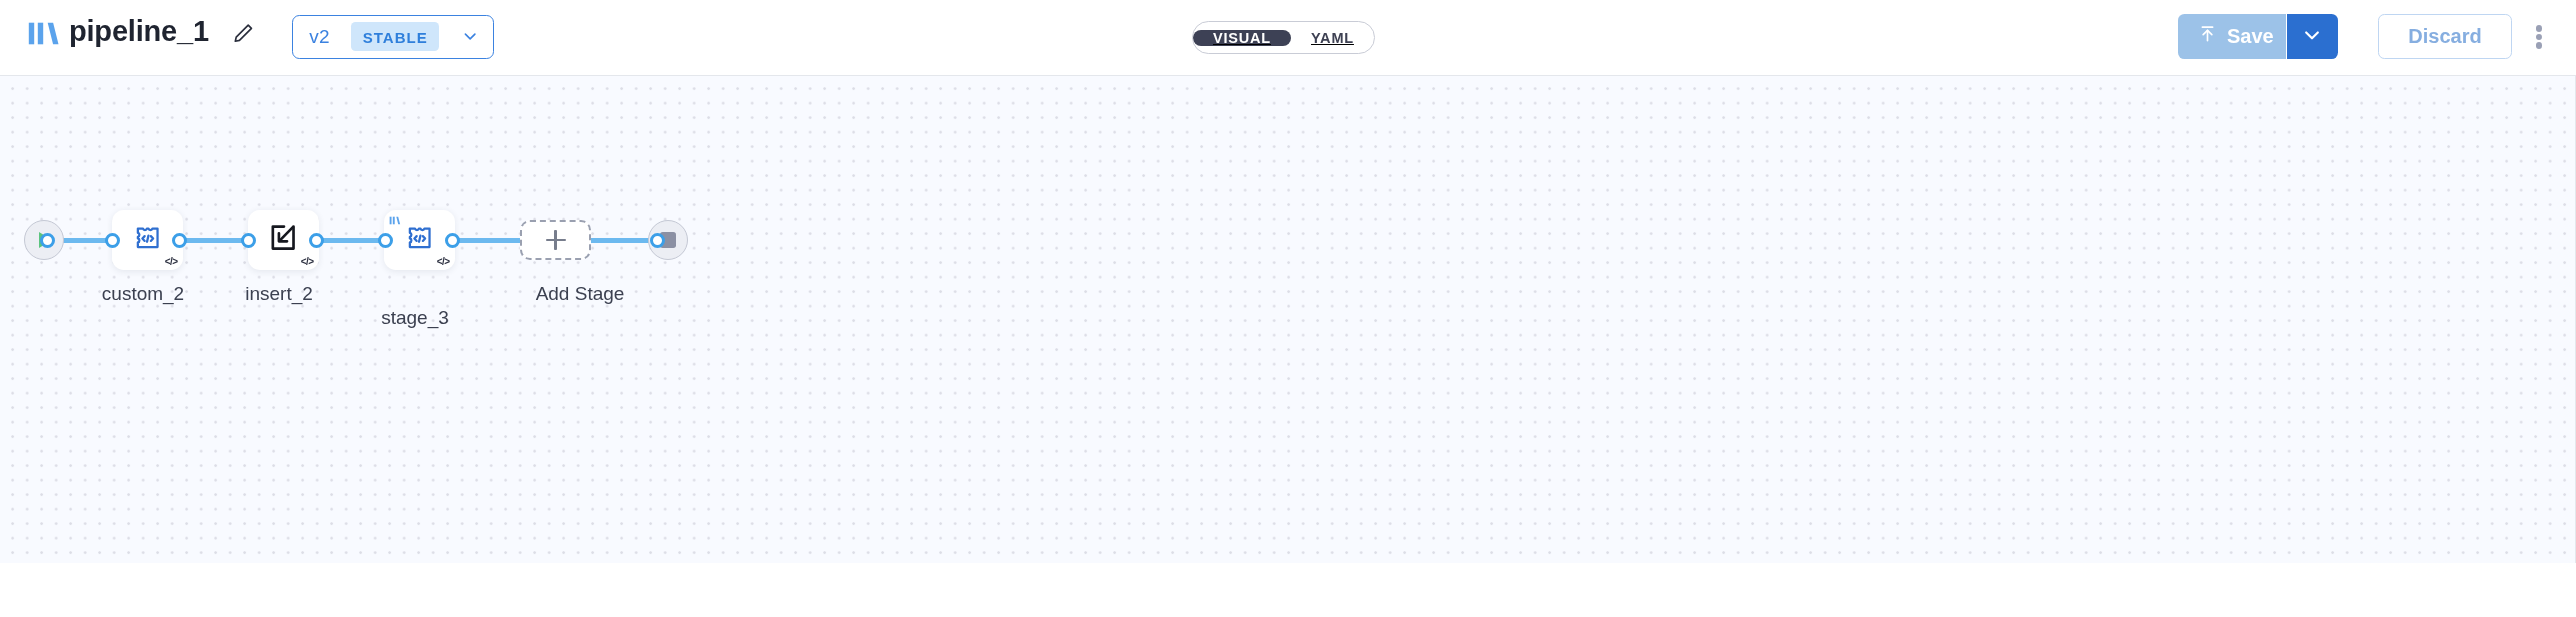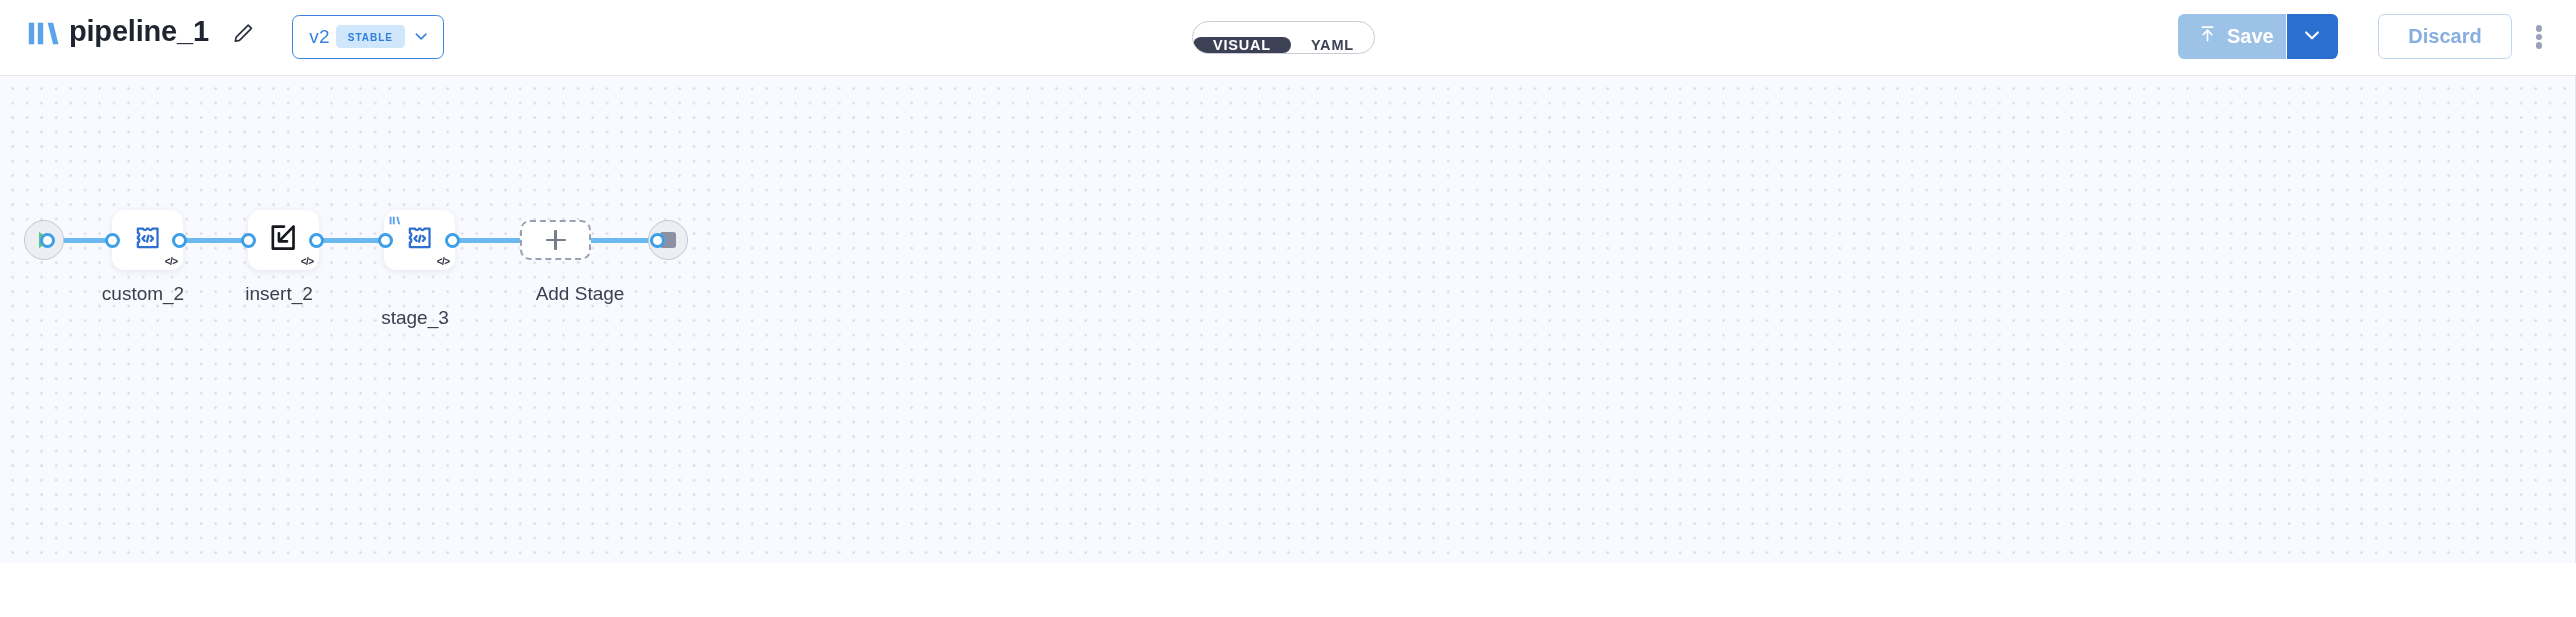--- a/index.html
+++ b/index.html
@@ -62,58 +62,59 @@
     position: absolute;
     left: 292px;
     top: 14.5px;
     height: 44px;
     box-sizing: border-box;
     border: 1.5px solid #3b82e0;
     border-radius: 7.3px;
     display: flex;
     align-items: center;
     padding: 0 14.5px 0 16.3px;
-    gap: 6px;
+    gap: 21px;
     background: #ffffff;
     cursor: pointer;
   }
   .version-label {
     font-size: 19px;
     color: #3b82e0;
     font-weight: 400;
     letter-spacing: 0.3px;
   }
   .version-badge {
     background: #cfe6fb;
     color: #2f7fdb;
-    font-size: 10px;
+    font-size: 15px;
     font-weight: 700;
     letter-spacing: 1px;
     padding: 6.4px 11.8px 5.4px 11.8px;
     border-radius: 4.5px;
   }
   .chev {
     width: 16.3px;
     height: 16.3px;
     margin-left: 1.8px;
   }
 
   
   .view-toggle {
     position: absolute;
     left: 1192px;
     top: 21px;
     height: 33px;
     display: flex;
-    align-items: flex-end;
+    align-items: center;
     border: 0.9px solid #c9ccd6;
     border-radius: 16.3px;
     background: #ffffff;
     overflow: hidden;
     box-sizing: border-box;
+    text-decoration: underline;
   }
   .view-seg {
     display: flex;
     align-items: center;
     justify-content: center;
     font-size: 14.5px;
     font-weight: 700;
     letter-spacing: 0.8px;
     padding: 0 20px;
     cursor: pointer;

